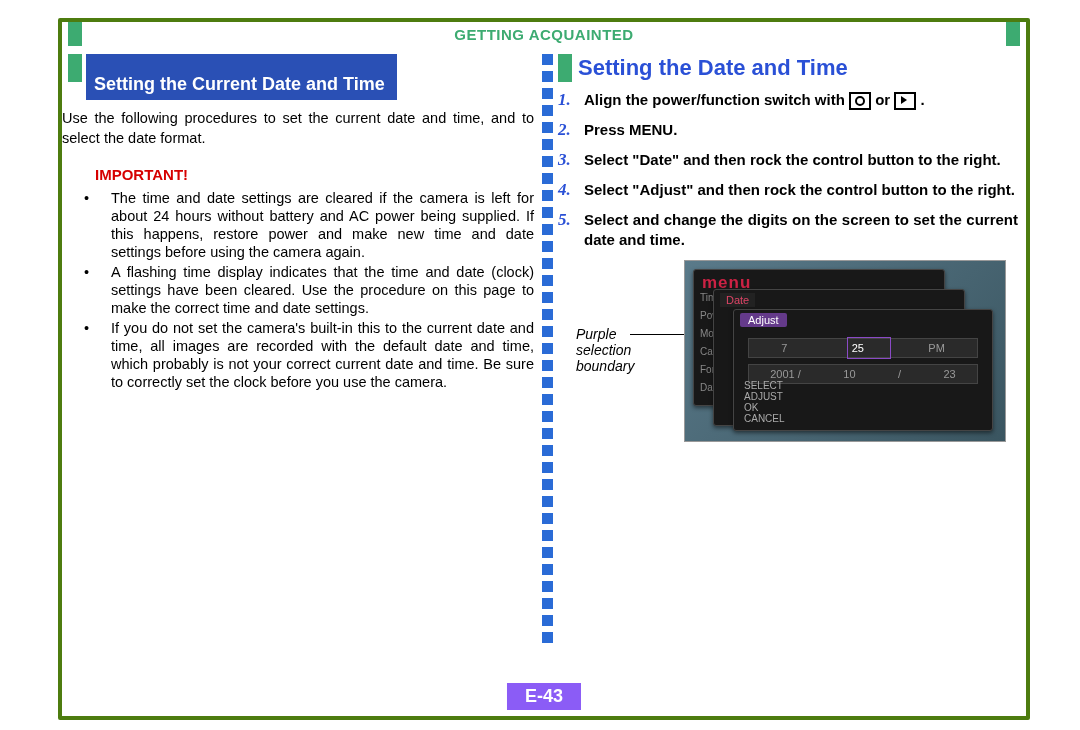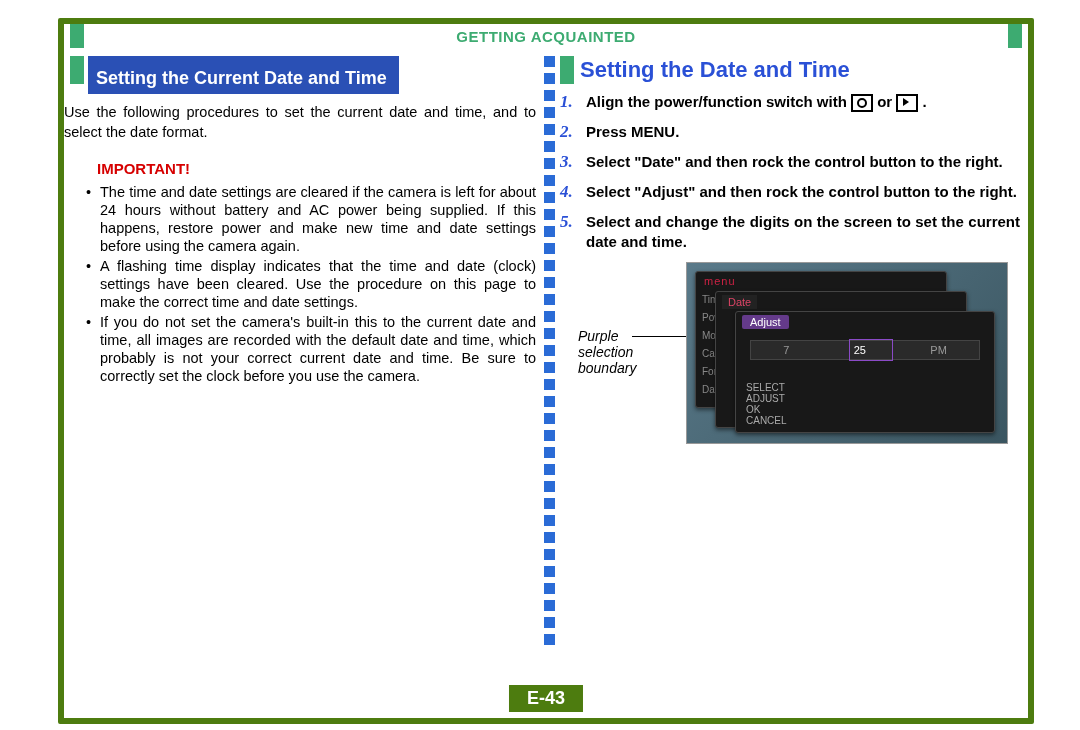--- a/index.html
+++ b/index.html
@@ -1,60 +1,60 @@
 <!DOCTYPE html>
 <html><head>
 <meta charset="utf-8">
 <style>
   html,body{margin:0;padding:0;background:#fff;}
   body{width:1080px;height:730px;font-family:Arial,Helvetica,sans-serif;color:#000;position:relative;}
-  .outer{position:absolute;left:58px;top:18px;width:964px;height:694px;border:6px solid #4d7c0f;border-radius:2px;}
+  .outer{position:absolute;left:58px;top:18px;width:964px;height:694px;border:4px solid #4d7c0f;border-radius:2px;}
   .head-strip{position:absolute;top:0;left:0;right:0;height:24px;}
   .grn-l{position:absolute;top:0;left:6px;width:14px;height:24px;background:#3dab71;}
   .grn-r{position:absolute;top:0;right:6px;width:14px;height:24px;background:#3dab71;}
   .head-text{position:absolute;top:4px;left:0;right:0;text-align:center;font-size:15px;font-weight:bold;color:#3dab71;letter-spacing:0.5px;}
   .divider{position:absolute;left:480px;top:32px;width:11px;height:580px;}
   .sq{width:11px;height:11px;background:#2a6bd6;margin-bottom:6px;}
   .left-col{position:absolute;left:0px;top:32px;width:478px;}
   .right-col{position:absolute;left:496px;top:32px;width:460px;}
   .hdr-bar{margin-left:6px;margin-bottom:8px;}
   .hdr-g{display:inline-block;vertical-align:top;width:14px;height:28px;background:#3dab71;margin-right:4px;}
-  .hdr-b{display:inline-block;vertical-align:top;background:#2a50b5;color:#fff;font-weight:bold;font-size:18px;padding:12px 12px 5px 8px;}
+  .hdr-b{display:inline-block;vertical-align:top;background:#2a50b5;color:#fff;font-weight:bold;font-size:18px;padding:20px 12px 5px 8px;}
   .para{font-size:14.5px;line-height:20px;text-align:justify;padding-right:6px;}
   .important{color:#d60000;font-weight:bold;font-size:15px;margin-top:18px;margin-bottom:6px;margin-left:33px;}
   .ul{padding-left:0;margin:0;}
-  .li{font-size:14.5px;line-height:18px;text-align:justify;padding-left:36px;position:relative;padding-right:6px;margin-bottom:2px;}
+  .li{font-size:14.5px;line-height:18px;text-align:justify;padding-left:49px;position:relative;padding-right:6px;margin-bottom:2px;}
   .li::before{content:"•";position:absolute;left:22px;top:0;}
   .r-title{display:flex;align-items:center;margin-bottom:8px;}
   .r-g{width:14px;height:28px;background:#3dab71;margin-right:6px;}
   .r-h{color:#2a50d6;font-weight:bold;font-size:22px;}
   .step{display:flex;font-size:15px;font-weight:bold;line-height:20px;text-align:justify;margin-bottom:10px;}
   .step-n{color:#2a50d6;font-style:italic;font-family:Georgia,serif;font-size:17px;min-width:26px;}
   .step-t{flex:1;}
   .icon{display:inline-block;width:18px;height:14px;border:2px solid #000;vertical-align:middle;position:relative;}
   .icon-cam::after{content:"";position:absolute;left:4px;top:2px;width:6px;height:6px;border:2px solid #000;border-radius:50%;}
   .icon-play::after{content:"";position:absolute;left:5px;top:2px;width:0;height:0;border-left:6px solid #000;border-top:4px solid transparent;border-bottom:4px solid transparent;}
   .fig{position:relative;margin-top:8px;margin-left:0;height:200px;}
   .callout{position:absolute;left:18px;top:66px;font-style:italic;font-size:14px;line-height:16px;}
   .callout-line{position:absolute;left:72px;top:74px;width:54px;height:1px;background:#000;}
   .lcd{position:absolute;left:126px;top:0;width:320px;height:180px;background:linear-gradient(135deg,#5a7a8a,#3a5560);border:1px solid #999;}
   .win{position:absolute;background:#181818;border:1px solid #444;border-radius:3px;box-shadow:0 2px 4px rgba(0,0,0,0.5);}
   .w1{left:8px;top:8px;width:250px;height:135px;}
   .w2{left:28px;top:28px;width:250px;height:135px;}
   .w3{left:48px;top:48px;width:258px;height:120px;}
-  .menu-label{position:absolute;left:8px;top:3px;font-size:11px;font-weight:normal;color:#c24;letter-spacing:1px;}
+  .menu-label{position:absolute;left:8px;top:3px;font-size:17px;font-weight:bold;color:#c24;letter-spacing:1px;}
   .side{position:absolute;left:6px;font-size:10px;color:#888;}
   .tab{position:absolute;left:6px;top:3px;font-size:11px;color:#d46;background:#222;padding:1px 6px;}
   .tab-a{position:absolute;left:6px;top:3px;font-size:11px;color:#fff;background:#643a8a;padding:1px 8px;border-radius:2px;}
   .row{position:absolute;left:14px;right:14px;height:18px;background:#2a2a2a;border:1px solid #444;display:flex;justify-content:space-around;align-items:center;}
   .cell{font-size:11px;color:#999;}
   .hl{color:#fff;text-align:center;}
   .pb{position:absolute;border:1px solid #8a4ac6;}
   .bot{position:absolute;left:10px;right:10px;bottom:6px;display:flex;justify-content:flex-end;font-size:10px;color:#aaa;flex-direction:column;}
-  .pg{position:absolute;left:50%;bottom:6px;transform:translateX(-50%);background:#4d7c0f;color:#fff;font-weight:bold;font-size:18px;padding:3px 18px;}
+  .pg{position:absolute;left:50%;bottom:6px;transform:translateX(-50%);background:#8b5cf6;color:#fff;font-weight:bold;font-size:18px;padding:3px 18px;}
 </style>
 </head>
 <body>
 
 <div class="outer">
   <div class="head-strip">
     <div class="grn-l"></div>
     <div class="grn-r"></div>
     <div class="head-text">GETTING ACQUAINTED</div>
   </div>
@@ -162,20 +162,26 @@
           <div class="tab">Date</div>
         </div>
         <div class="win w3">
           <div class="tab-a">Adjust</div>
           <div class="row" style="top:28px">
             <span class="cell">7</span>
             <span class="cell hl">25</span>
             <span class="cell">PM</span>
             <span class="pb" style="left:98px;top:-2px;width:42px;height:20px"></span>
           </div>
+          <div class="row" style="top:54px">
+            <span class="cell">2001 /</span>
+            <span class="cell">10</span>
+            <span class="cell">/</span>
+            <span class="cell">23</span>
+          </div>
           <div class="bot">
             <span>SELECT</span>
             <span>ADJUST</span>
             <span>OK</span>
             <span>CANCEL</span>
           </div>
         </div>
       </div>
     </div>
   </div>

